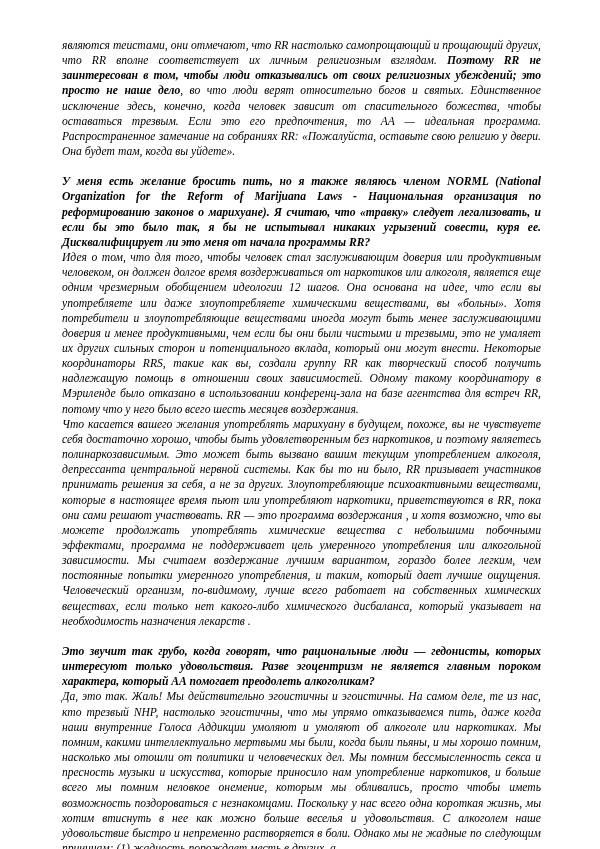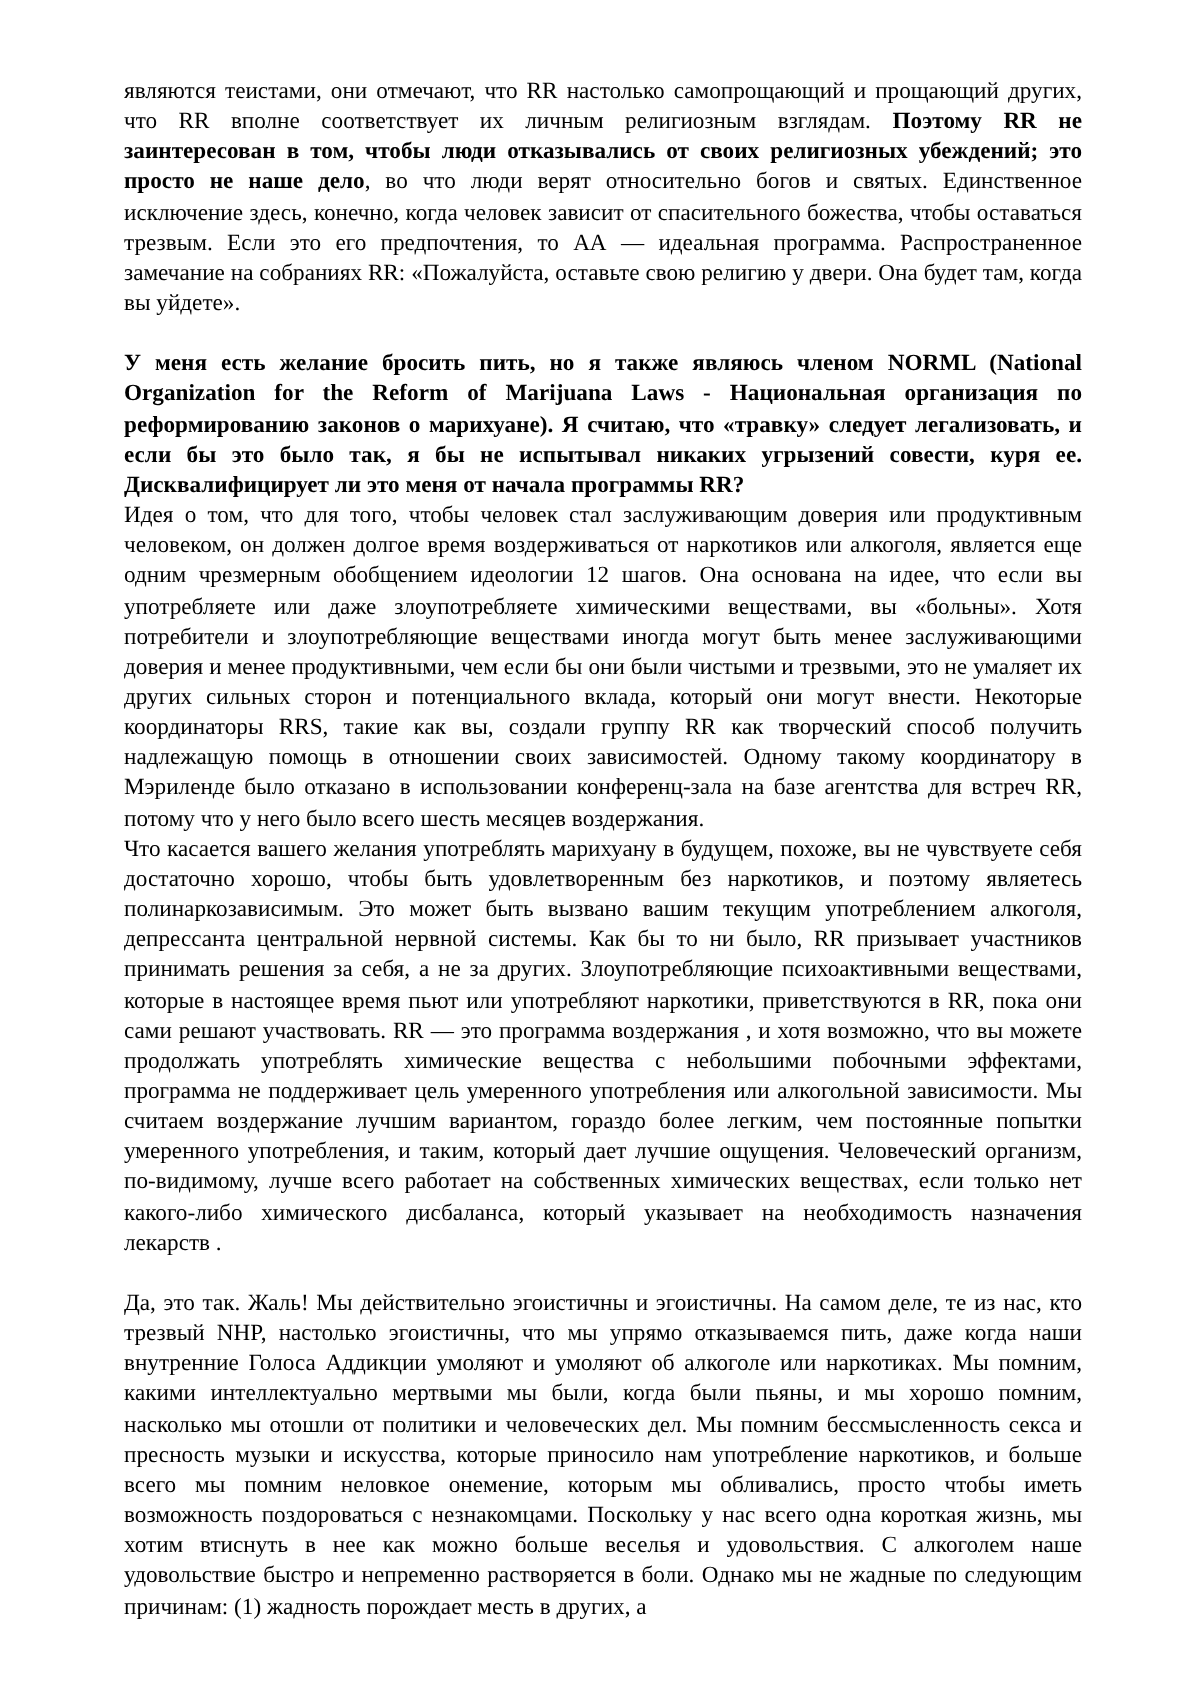--- a/index.html
+++ b/index.html
@@ -25,20 +25,21 @@
     width: 479px;
   }
   p.para {
     margin: 0;
     text-align: justify;
     text-justify: inter-word;
     font-size: 11.6px;
     line-height: 15.15px;
     hyphens: none;
     word-spacing: normal;
+    font-style: italic;
   }
   p.para.bold {
     font-weight: bold;
   }
   .spacer {
     height: 15px;
   }
 </style>
 </head>
 <body>
@@ -51,17 +52,18 @@
     <div class="spacer"></div>
 
     <p class="para bold">У меня есть желание бросить пить, но я также являюсь членом NORML (National Organization for the Reform of Marijuana Laws  - Национальная организация по реформированию законов о марихуане). Я считаю, что «травку» следует легализовать, и если бы это было так, я бы не испытывал никаких угрызений совести, куря ее. Дисквалифицирует ли это меня от начала программы RR?</p>
 
     <p class="para">Идея о том, что для того, чтобы человек стал заслуживающим доверия или продуктивным человеком, он должен долгое время воздерживаться от наркотиков или алкоголя, является еще одним чрезмерным обобщением идеологии 12 шагов. Она основана на идее, что если вы употребляете или даже злоупотребляете химическими веществами, вы «больны». Хотя потребители и злоупотребляющие веществами иногда могут быть менее заслуживающими доверия и менее продуктивными, чем если бы они были чистыми и трезвыми, это не умаляет их других сильных сторон и потенциального вклада, который они могут внести. Некоторые координаторы RRS, такие как вы, создали группу RR как творческий способ получить надлежащую помощь в отношении своих зависимостей. Одному такому координатору в Мэриленде было отказано в использовании конференц-зала на базе агентства для встреч RR, потому что у него было всего шесть месяцев воздержания.</p>
 
     <p class="para">Что касается вашего желания употреблять марихуану в будущем, похоже, вы не чувствуете себя достаточно хорошо, чтобы быть удовлетворенным без наркотиков, и поэтому являетесь полинаркозависимым. Это может быть вызвано вашим текущим употреблением алкоголя, депрессанта центральной нервной системы. Как бы то ни было, RR призывает участников принимать решения за себя, а не за других. Злоупотребляющие психоактивными веществами, которые в настоящее время пьют или употребляют наркотики, приветствуются в RR, пока они сами решают участвовать. RR — это программа воздержания , и хотя возможно, что вы можете продолжать употреблять химические вещества с небольшими побочными эффектами, программа не поддерживает цель умеренного употребления или алкогольной зависимости. Мы считаем воздержание лучшим вариантом, гораздо более легким, чем постоянные попытки умеренного употребления, и таким, который дает лучшие ощущения. Человеческий организм, по-видимому, лучше всего работает на собственных химических веществах, если только нет какого-либо химического дисбаланса, который указывает на необходимость назначения лекарств .</p>
 
     <div class="spacer"></div>
 
+    <p class="para bold">Это звучит так грубо, когда говорят, что рациональные люди — гедонисты, которых интересуют только удовольствия. Разве эгоцентризм не является главным пороком характера, который АА помогает преодолеть алкоголикам?</p>
 
     <p class="para">Да, это так. Жаль! Мы действительно эгоистичны и эгоистичны. На самом деле, те из нас, кто трезвый NHP, настолько эгоистичны, что мы упрямо отказываемся пить, даже когда наши внутренние Голоса Аддикции умоляют и умоляют об алкоголе или наркотиках. Мы помним, какими интеллектуально мертвыми мы были, когда были пьяны, и мы хорошо помним, насколько мы отошли от политики и человеческих дел. Мы помним бессмысленность секса и пресность музыки и искусства, которые приносило нам употребление наркотиков, и больше всего мы помним неловкое онемение, которым мы обливались, просто чтобы иметь возможность поздороваться с незнакомцами. Поскольку у нас всего одна короткая жизнь, мы хотим втиснуть в нее как можно больше веселья и удовольствия. С алкоголем наше удовольствие быстро и непременно растворяется в боли. Однако мы не жадные по следующим причинам: (1) жадность порождает месть в других, а</p>
 
   </div>
 </div>
 
 </body></html>

